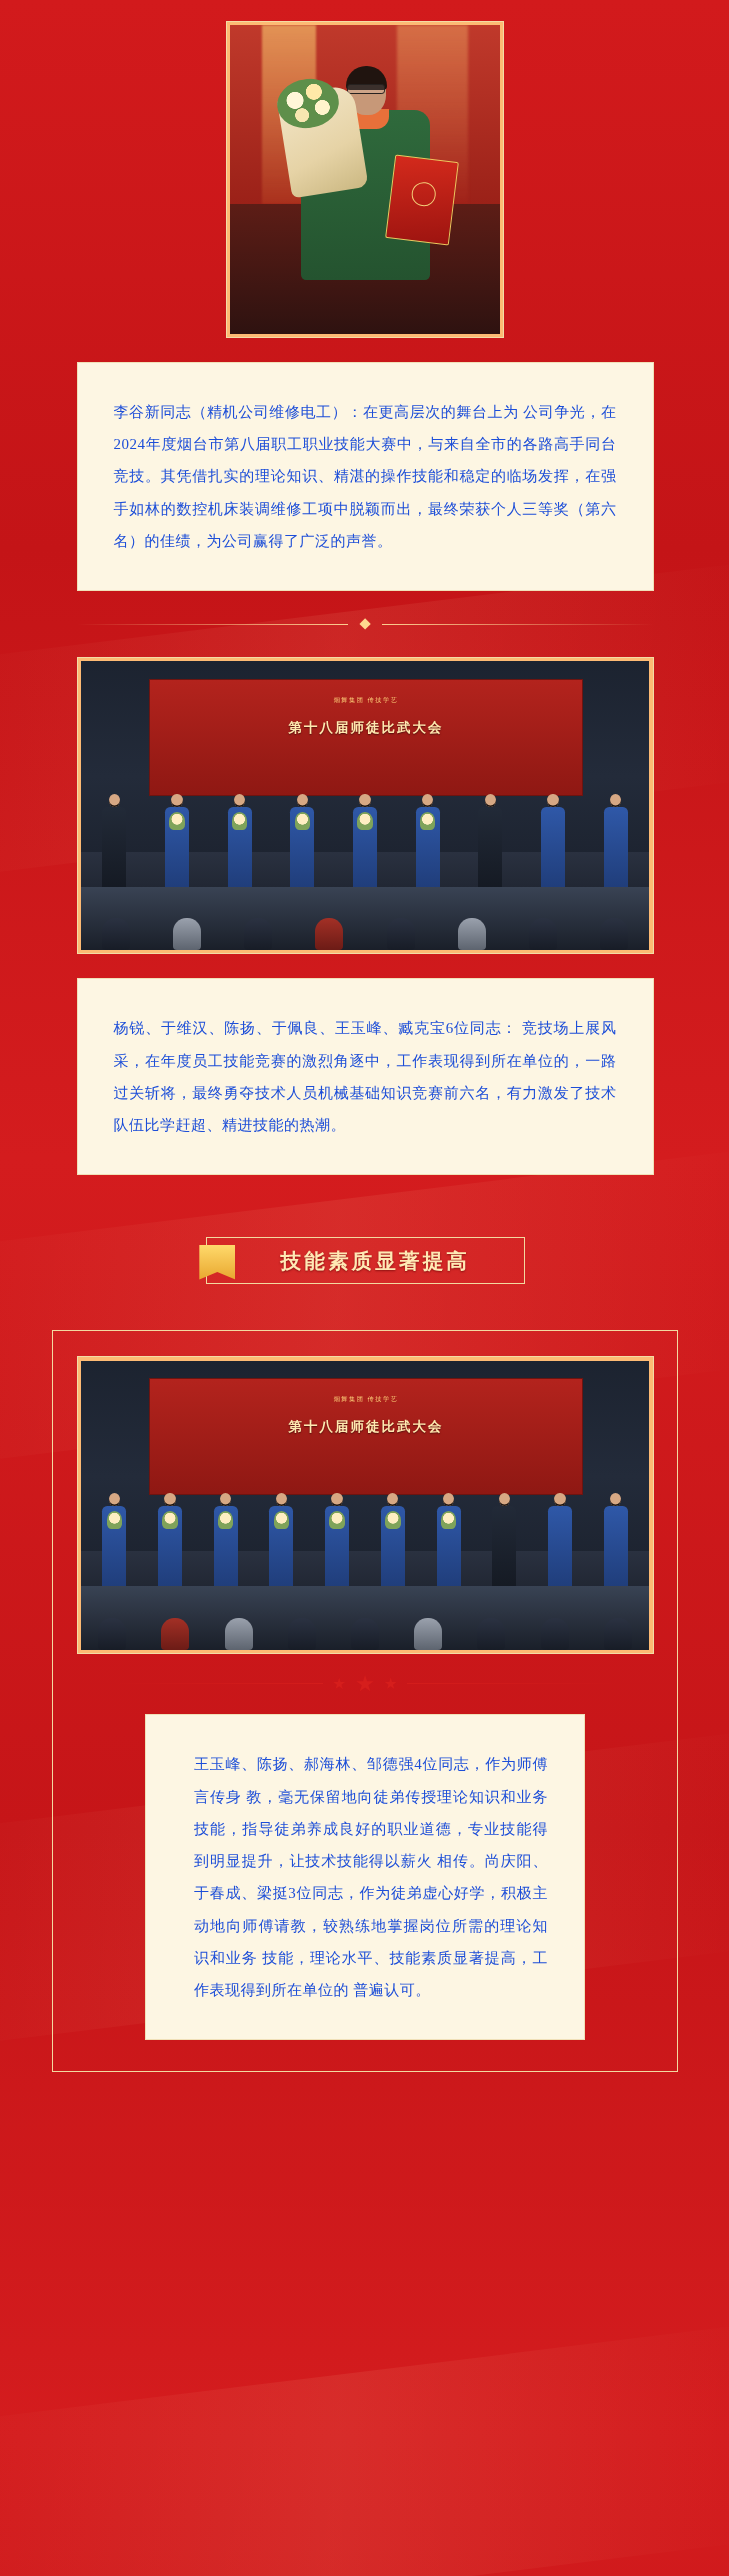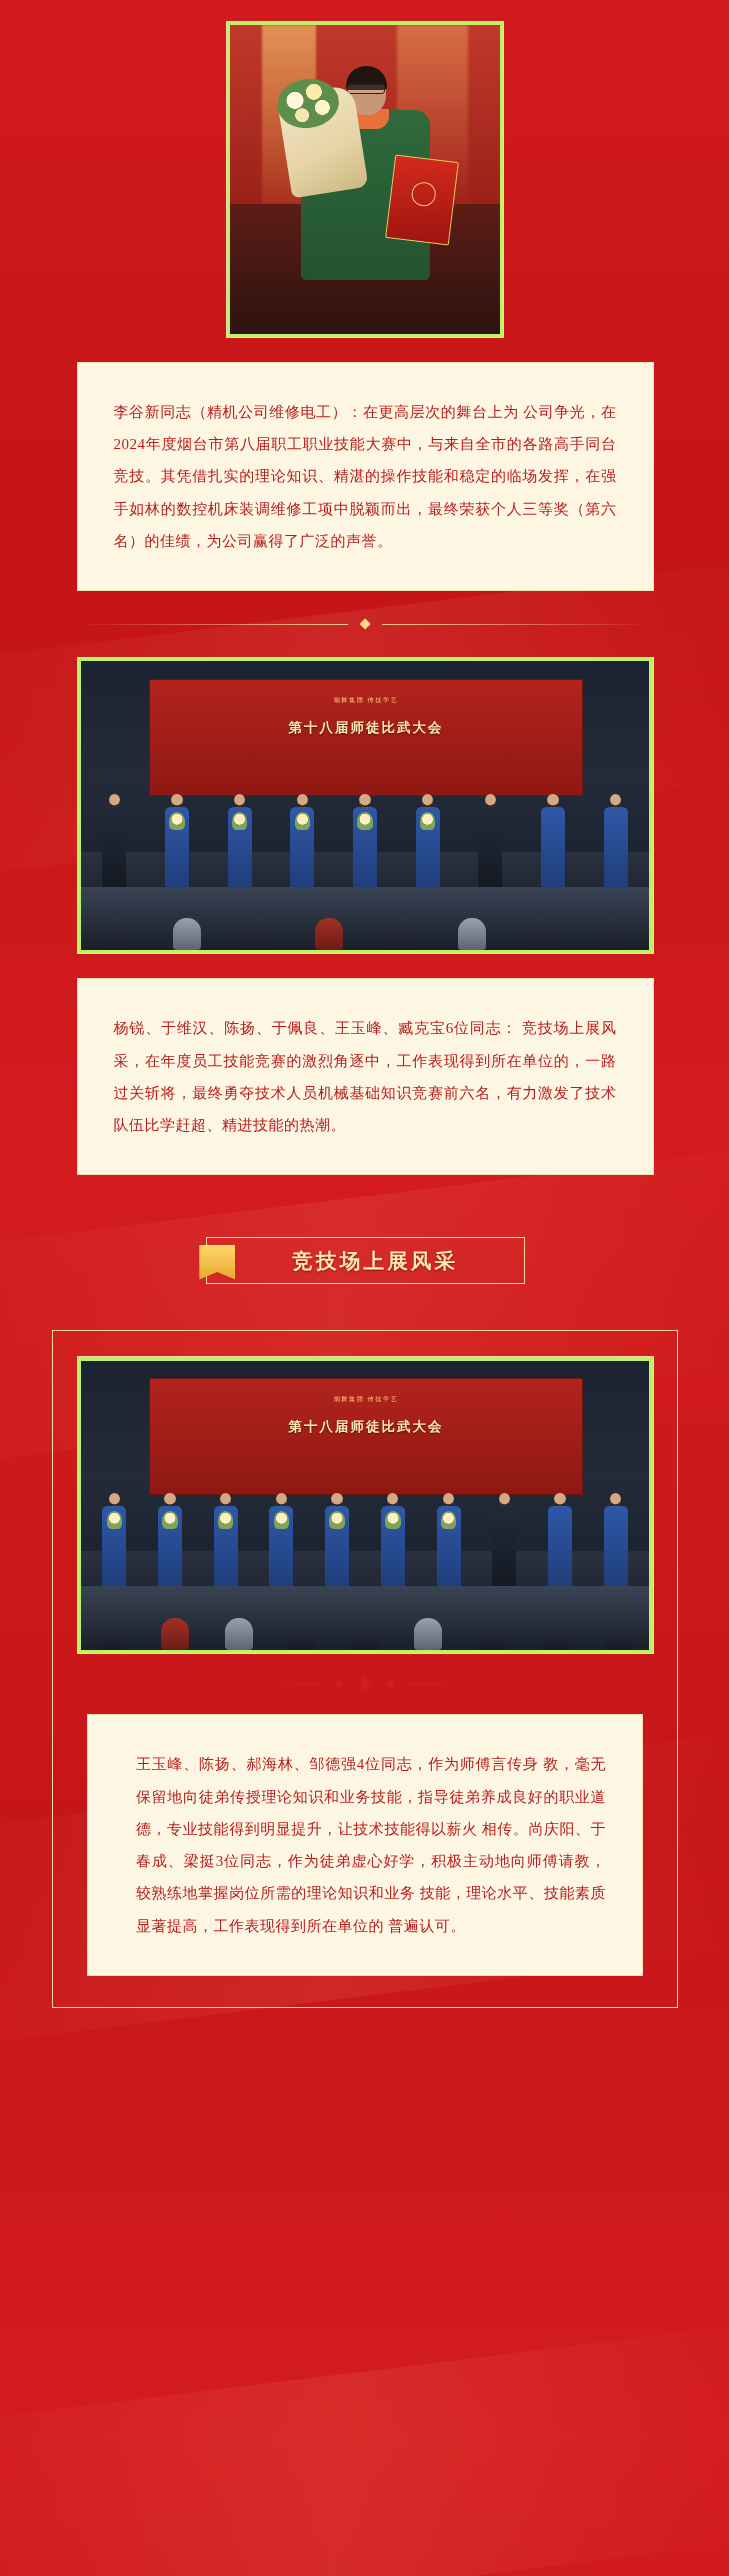--- a/index.html
+++ b/index.html
@@ -39,21 +39,21 @@
     margin: 0 auto;
     padding: 0 0 31px 0;
     box-sizing: border-box;
     z-index: 2;
   }
 
   
   .photo-wrap {
     margin: 0 auto;
     box-sizing: border-box;
-    background: #bef264;
+    background: #fdba74;
     padding: 3.1px;
     border: 0.5px solid #f3dca6;
   }
   .photo {
     width: 100%;
     height: 100%;
     display: block;
     position: relative;
     overflow: hidden;
     background: #2a2f3a;
@@ -228,21 +228,21 @@
   .audience-row .a-head.red  { background: linear-gradient(180deg, #a33026 0%, #6c1b16 100%); }
 
   
   .card {
     width: 577px;
     margin: 24px auto 0;
     box-sizing: border-box;
     background: #fdf6e3;
     border: 0.5px solid #f0e0b8;
     padding: 33px 36px;
-    color: #b91c1c;
+    color: #1d4ed8;
     font-size: 15px;
     line-height: 2.15;
     text-align: justify;
     letter-spacing: 0.5px;
   }
   .card p { margin: 0; text-indent: 0; }
 
   
   .divider {
     width: 577px;
@@ -322,21 +322,21 @@
 
   
   .framed {
     width: 626px;
     margin: 0 auto;
     border: 1px solid #f3d9a0;
     box-sizing: border-box;
     padding: 25px 0 31px 0;
   }
   .framed .photo-stage { margin-top: 0; }
-  .framed .card { margin-top: 20.6px; width: 556px; padding-left: 48px; }
+  .framed .card { margin-top: 20.6px; width: 440px; padding-left: 48px; }
 </style>
 </head>
 <body>
 
 <div class="bg-streak streak-1"></div>
 <div class="bg-streak streak-2"></div>
 <div class="bg-streak streak-3"></div>
 <div class="bg-streak streak-4"></div>
 
 <div class="page">
@@ -433,21 +433,21 @@
       </div>
     </div>
   </div>
 
   <div class="card">
     <p>杨锐、于维汉、陈扬、于佩良、王玉峰、臧克宝6位同志：  竞技场上展风采，在年度员工技能竞赛的激烈角逐中，工作表现得到所在单位的，一路过关斩将，最终勇夺技术人员机械基础知识竞赛前六名，有力激发了技术队伍比学赶超、精进技能的热潮。</p>
   </div>
 
   <div class="section-title">
     <span class="ribbon"></span>
-    <span class="title-text">竞技场上展风采</span>
+    <span class="title-text">技能素质显著提高</span>
   </div>
 
   <div class="framed">
 
     <div class="photo-wrap photo-stage">
       <div class="photo">
         <div class="stage">
           <div class="screen">
             <div class="screen-sub">烟舞集团  传技学艺</div>
             <div class="screen-title">第十八届师徒比武大会</div>

